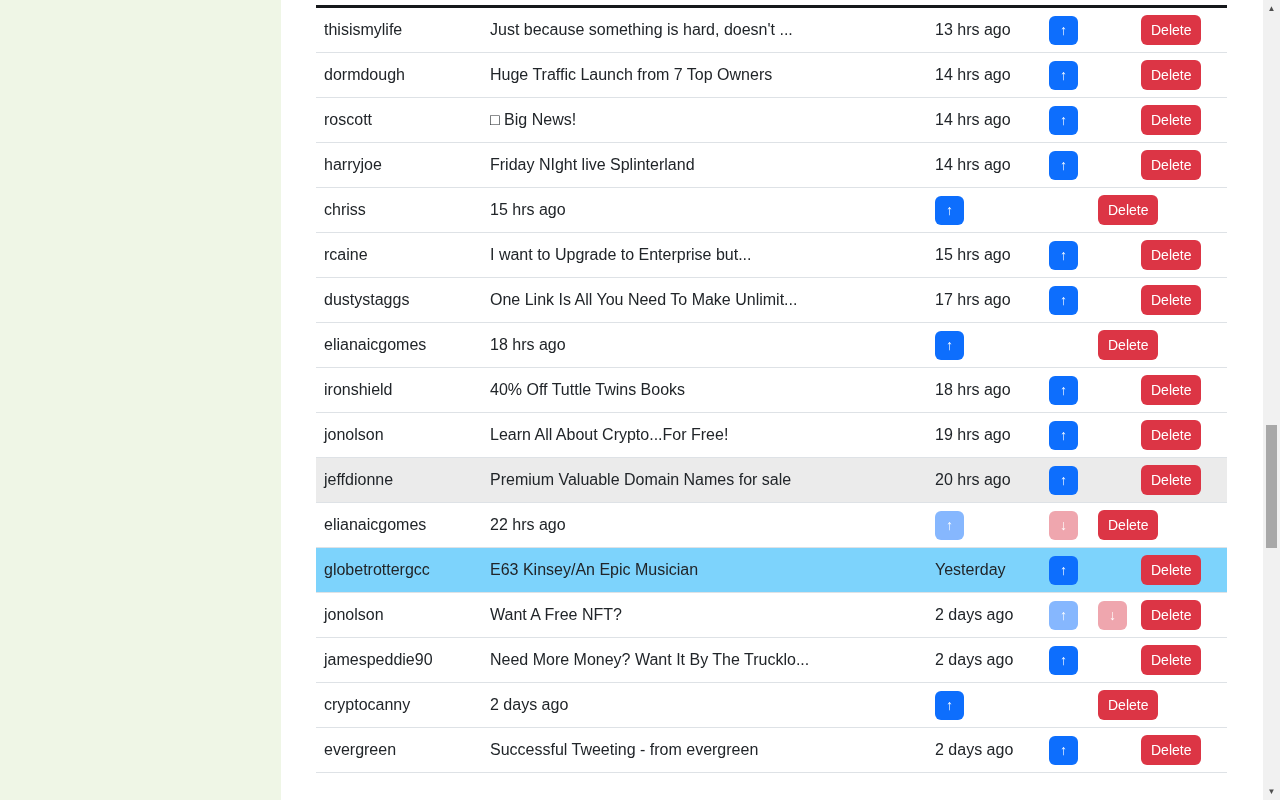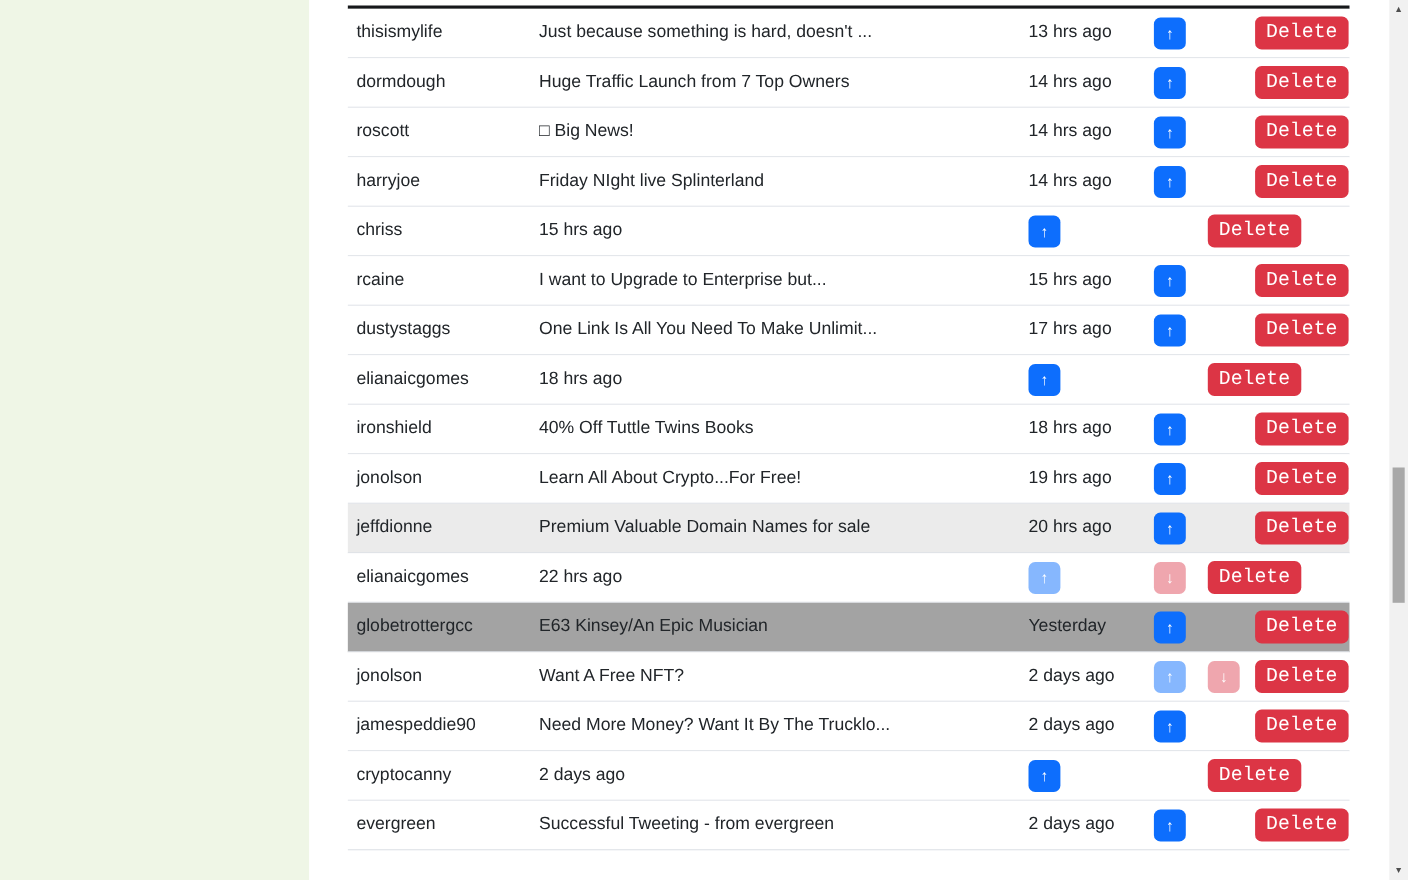--- a/index.html
+++ b/index.html
@@ -22,43 +22,43 @@
   .mail-row{
     display:grid;
     grid-template-columns:166px 445px 114px 49px 43px 1fr;
     height:45px;align-items:center;
     border-bottom:1px solid #dee2e6;
     box-sizing:border-box;
     font-size:16px;
     background:#ffffff;
   }
   .mail-row.hl-gray{background:#ebebeb;}
-  .mail-row.hl-blue{background:#a3a3a3;}
+  .mail-row.hl-blue{background:#7dd3fc;}
   .cell-user{padding-left:8px;white-space:nowrap;overflow:hidden;}
   .cell-subject{padding-left:8px;white-space:nowrap;overflow:hidden;}
   .cell-time{padding-left:8px;white-space:nowrap;}
   .vote-cell{display:flex;}
   .btn-up,.btn-down{
     width:29px;height:29px;margin-left:8px;
     border:none;border-radius:6px;
     color:#ffffff;font-size:14px;font-weight:bold;
     display:flex;align-items:center;justify-content:center;
     cursor:pointer;padding:0;line-height:1;
     font-family:"Liberation Sans",sans-serif;
   }
   .btn-up{background:#0d6efd;}
   .mail-row.voted .btn-up{background:#86b7fe;}
   .btn-down{background:#efa6ae;display:none;}
   .mail-row.voted .btn-down{display:flex;}
   .btn-delete{
     margin-left:8px;height:30px;padding:0 10px;
     border:none;border-radius:6px;
-    background:#dc3545;color:#ffffff;font-size:18px;
+    background:#dc3545;color:#ffffff;font-size:14px;
     cursor:pointer;line-height:1;
-    font-family:Liberation Mono, monospace;
+    font-family:Liberation Sans, sans-serif;
   }
   .scrollbar{
     position:absolute;right:0;top:0;width:17px;height:800px;
     background:#f1f1f1;
   }
   .scroll-btn{
     position:absolute;left:0;width:17px;height:17px;
     display:flex;align-items:center;justify-content:center;
     color:#4e4e4e;font-size:8px;cursor:pointer;
   }

